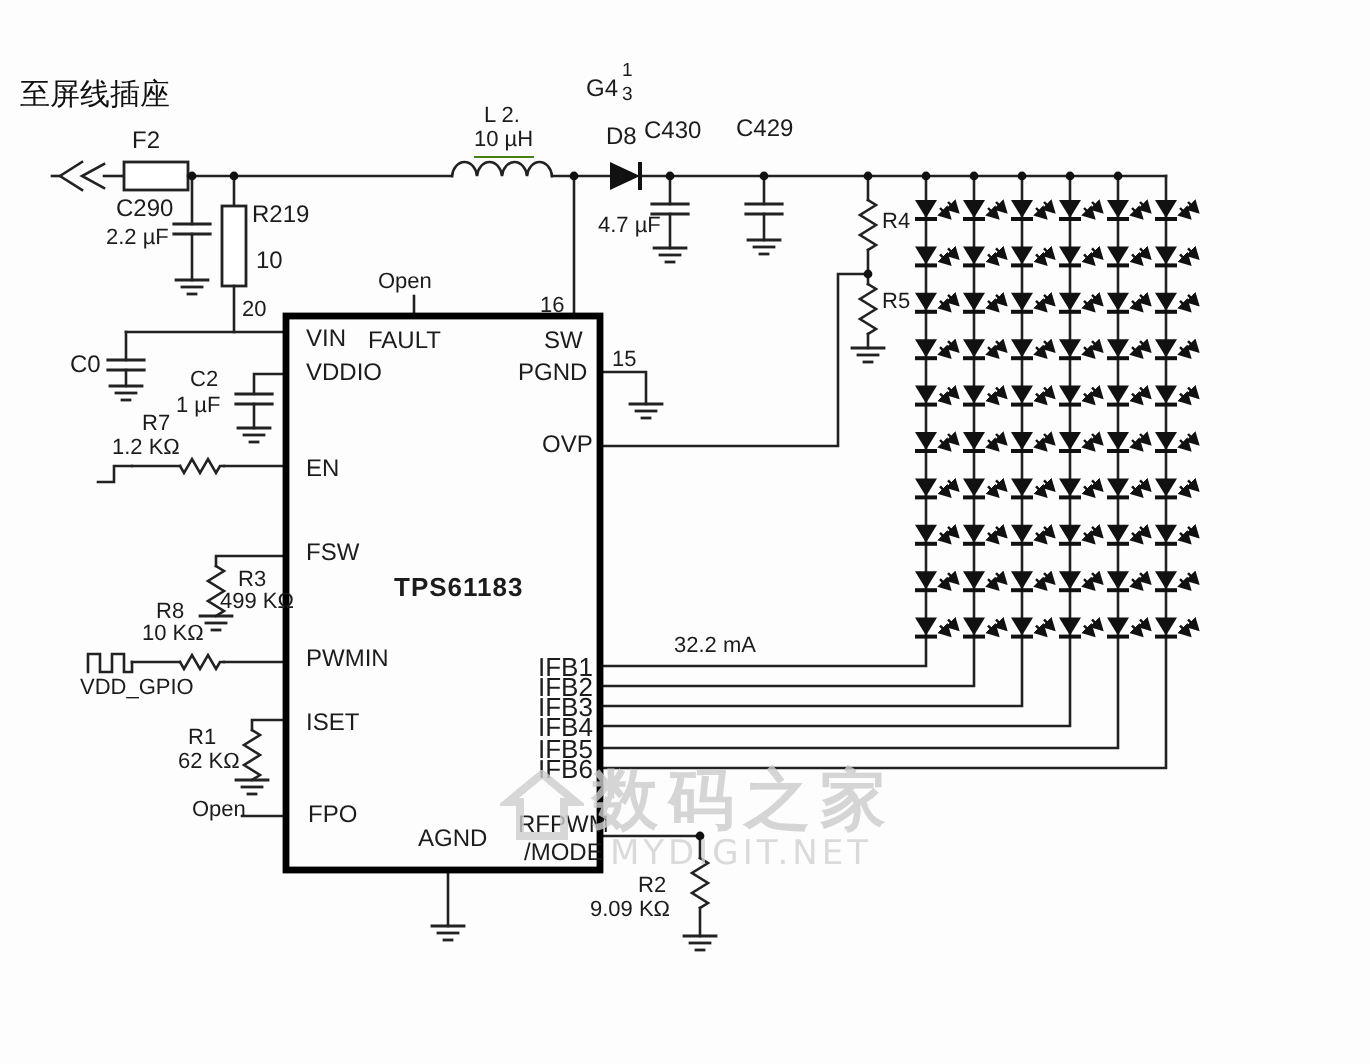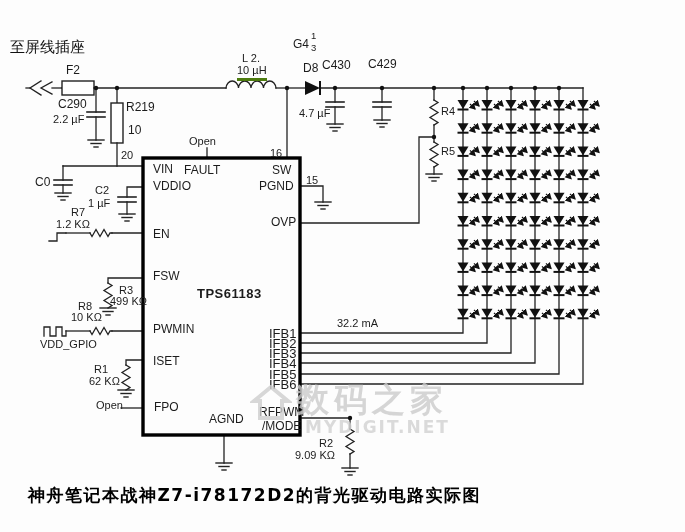--- a/index.html
+++ b/index.html
@@ -5,28 +5,28 @@
   html,body{margin:0;padding:0;background:#e8e8e8;}
   #stage{position:relative;width:685px;height:532px;background:#fdfdfd;overflow:hidden;
          font-family:"Liberation Sans",sans-serif;}
   svg{position:absolute;left:0;top:0;}
   .w{stroke:#222;stroke-width:1.3;fill:none;stroke-linecap:square;}
   .lbl{position:absolute;font:11px/1.15 "Liberation Sans",sans-serif;color:#1c1c1c;white-space:nowrap;}
   .pin{font-size:12px;text-align:center;}
   .ifb{font-size:13px;}
   .sm{font-size:9.5px;}
   .icname{font-weight:bold;font-size:13px;letter-spacing:.5px;}
-  .ul{border-bottom:3px solid #4d7c0f;padding-bottom:1px;}
+  .ul{border-bottom:1px solid #4d7c0f;padding-bottom:1px;}
   .vert{width:17px;font-size:15px;line-height:19px;word-break:break-all;text-align:center;
         font-family:"DejaVu Sans",sans-serif;color:#111;}
   .capt{font-size:17px;font-weight:bold;letter-spacing:1.5px;color:#000;
         font-family:"DejaVu Sans",sans-serif;}
   .wm{position:absolute;color:#cccccc;opacity:.8;font-family:"DejaVu Sans",sans-serif;}
   .wm-cn{font-size:33px;font-weight:bold;letter-spacing:5px;}
-  .wm-en{font-size:17px;font-weight:bold;letter-spacing:2px;color:#d2d2d2;}
+  .wm-en{font-size:17px;font-weight:normal;letter-spacing:2px;color:#d2d2d2;}
 </style>
 </head>
 <body>
 
 <div id="stage">
 
   <svg width="685" height="532" viewBox="0 0 685 532">
     <defs>
       <marker id="ah" markerWidth="7" markerHeight="7" refX="4.5" refY="3" orient="auto">
         <path d="M0,0 L5.5,3 L0,6 Z" fill="#111"></path>
@@ -324,14 +324,13 @@
   <div class="lbl icname" style="left:197px;top:287px">TPS61183</div>
 
   <div>
     <svg class="wm" style="left:250px;top:385px" width="42" height="36">
       <polygon points="4,16 21,2 38,16 32,16 32,33 10,33 10,16" fill="none" stroke="#cecece" stroke-width="4"></polygon>
     </svg>
     <div class="wm wm-cn" style="left:296px;top:378px">数码之家</div>
     <div class="wm wm-en" style="left:305px;top:417px">MYDIGIT.NET</div>
   </div>
 
-  <div class="lbl capt" style="left:28px;top:486px">神舟笔记本战神Z7-i78172D2的背光驱动电路实际图</div>
 </div>
 
 </body></html>

